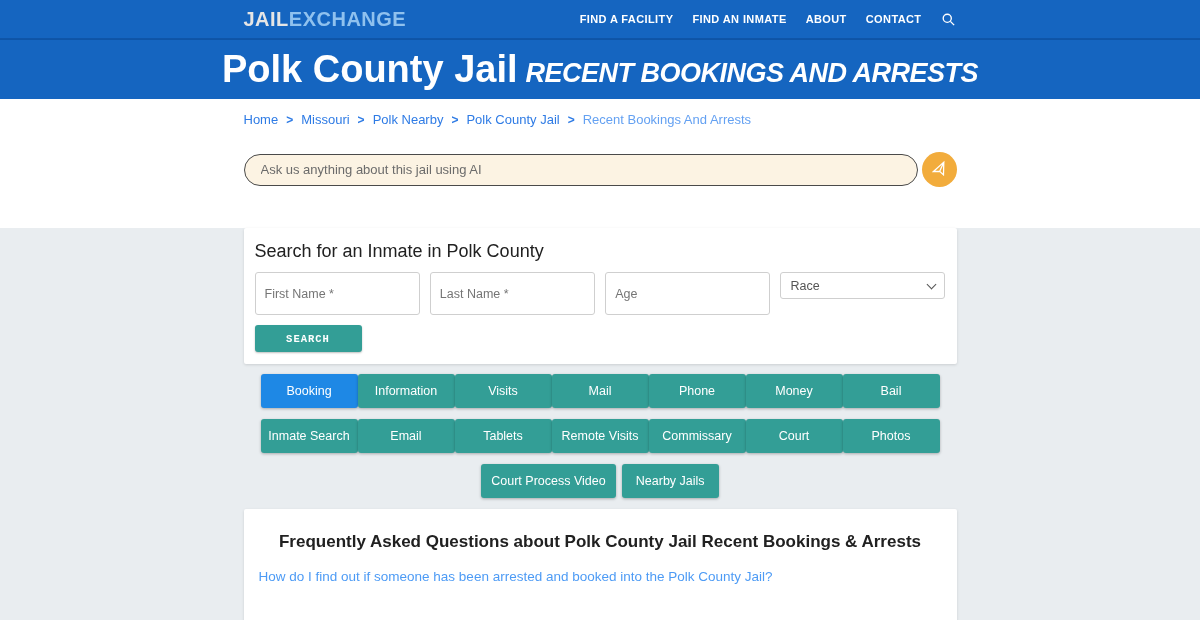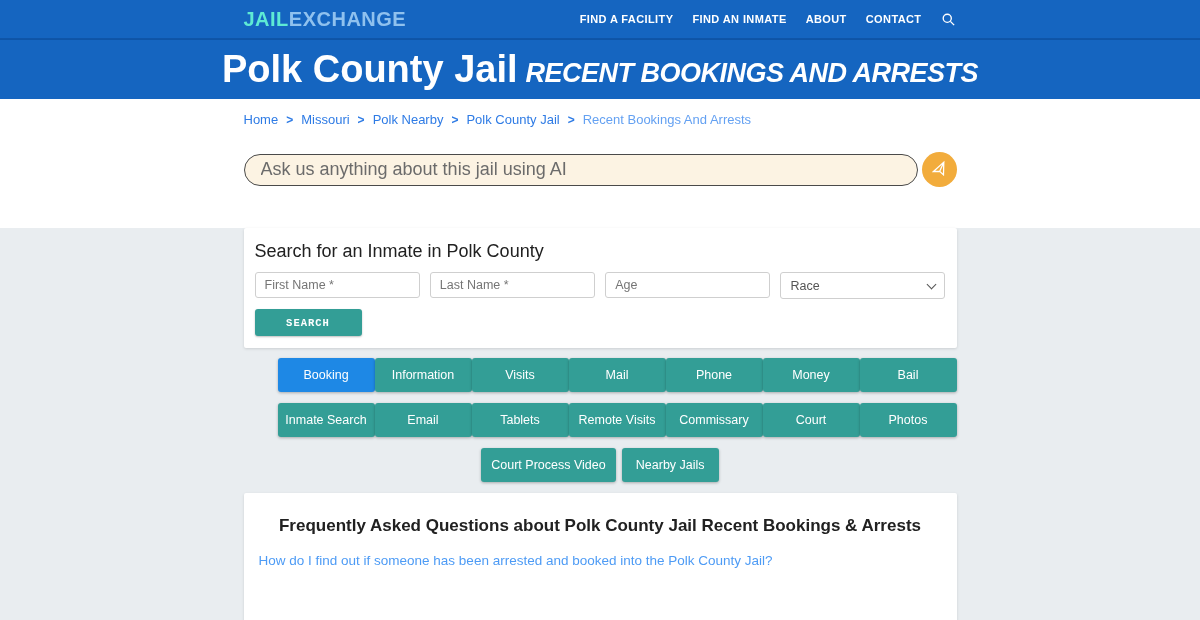--- a/index.html
+++ b/index.html
@@ -5,61 +5,61 @@
   * { margin:0; padding:0; box-sizing:border-box; }
   html,body { width:1200px; height:620px; overflow:hidden; }
   body { font-family:"Liberation Sans", sans-serif; background:#ffffff; }
 
   .container { width:713px; margin:0 auto; }
 
   
   .topbar { height:40px; background:#1565C0; border-bottom:2px solid #0f55a8; }
   .topbar-inner { display:flex; align-items:center; justify-content:space-between; height:100%; }
   .logo { font-size:20px; font-weight:bold; letter-spacing:.5px; cursor:pointer; }
-  .logo .jail { color:#5eead4; }
+  .logo .jail { color:#e5e5e5; }
   .logo .exchange { color:#8fc1ee; }
   .nav { display:flex; align-items:center; gap:19px; }
   .nav a { color:#ffffff; font-size:11px; font-weight:bold; letter-spacing:.4px; text-decoration:none; cursor:pointer; }
   .nav-search { width:16px; height:16px; display:flex; align-items:center; cursor:pointer; }
   .nav-search svg { width:15px; height:15px; stroke:#ffffff; fill:none; stroke-width:2.2; }
 
   
   .banner { height:59px; background:#1565C0; display:flex; align-items:center; justify-content:center; box-shadow:0 1px 2px rgba(0,0,0,.2); }
   .banner h1 { color:#ffffff; font-size:38px; font-weight:bold; white-space:nowrap; }
   .banner .subtitle { font-size:27px; font-style:italic; font-weight:600; letter-spacing:-.5px; margin-left:8px; }
 
   
   .white-strip { background:#ffffff; padding:13px 0 16px; }
   .breadcrumb { font-size:13px; display:flex; align-items:flex-end; gap:8px; }
   .breadcrumb a { color:#2e7be5; text-decoration:none; cursor:pointer; }
   .breadcrumb a.current { color:#64a1f2; }
   .breadcrumb .sep { color:#2e7be5; font-size:12px; font-weight:bold; }
   .ai-row { margin-top:25px; display:flex; align-items:center; }
-  .ai-input { flex:1; height:32px; border:1.5px solid #4a4a4a; border-radius:16px; background:#fcf3e3; padding:0 16px; font-size:18px; color:#0f766e; outline:none; font-family:"Liberation Sans", sans-serif; }
+  .ai-input { flex:1; height:32px; border:1.5px solid #4a4a4a; border-radius:16px; background:#fcf3e3; padding:0 16px; font-size:13px; color:#0f766e; outline:none; font-family:"Liberation Sans", sans-serif; }
   .ai-input::placeholder { color:#6b6b6b; }
   .ai-send { width:35px; height:35px; margin-left:4px; border:none; border-radius:50%; background:#f2ac3c; display:flex; align-items:center; justify-content:center; cursor:pointer; flex-shrink:0; }
   .ai-send svg { width:17px; height:17px; fill:none; stroke:#ffffff; stroke-width:1.8; transform:rotate(-18deg); }
 
   
   .gray { background:#e9edf0; height:415px; }
   .card { background:#ffffff; box-shadow:0 1px 3px rgba(0,0,0,.13); border-radius:2px; }
 
   .search-card { margin-top:25px; padding:12px 11px; }
   .search-card h2 { font-size:18px; color:#212121; font-weight:normal; line-height:22px; }
   .fields { display:flex; justify-content:space-between; margin-top:10px; }
-  .fields .field { width:165px; height:26px; border:1px solid #cfcfcf; border-radius:3px; padding:0 9px; font-size:12.5px; color:#444; background:#fff; outline:none; font-family:"Liberation Sans", sans-serif; }
+  .fields .field { width:165px; height:43px; border:1px solid #cfcfcf; border-radius:3px; padding:0 9px; font-size:12.5px; color:#444; background:#fff; outline:none; font-family:"Liberation Sans", sans-serif; }
   .fields .field::placeholder { color:#757575; }
   .select-wrap { position:relative; width:165px; }
   .select-wrap select { width:100%; height:27px; border:1px solid #cfcfcf; border-radius:3px; padding:0 9px; font-size:12.5px; color:#555; background:#fff; appearance:none; -webkit-appearance:none; outline:none; font-family:"Liberation Sans", sans-serif; cursor:pointer; }
   .select-wrap .chev { position:absolute; right:10px; top:9px; width:7px; height:7px; border-right:1.5px solid #555; border-bottom:1.5px solid #555; transform:rotate(45deg); pointer-events:none; }
   .search-btn { margin-top:10px; width:107px; height:27px; background:#339e96; color:#ffffff; border:none; border-radius:3px; font-size:10.5px; font-weight:bold; letter-spacing:1px; cursor:pointer; box-shadow:0 1px 2px rgba(0,0,0,.25); font-family:Liberation Mono, monospace; }
 
   
   .svc-rows { margin-top:10px; }
-  .svc-row { display:flex; justify-content:flex-end; margin-bottom:11px; }
+  .svc-row { display:flex; justify-content:center; margin-bottom:11px; }
   .svc-row.center { justify-content:center; gap:6px; }
   .svc { width:97px; height:34px; background:#339e96; color:#ffffff; border:none; border-radius:3px; font-size:12.5px; cursor:pointer; box-shadow:0 1px 3px rgba(0,0,0,.28); font-family:"Liberation Sans", sans-serif; padding:0 4px; }
   .svc.active { background:#1e88e5; }
 
   
   .faq-card { margin-top:10px; padding:23px 15px 20px; min-height:150px; }
   .faq-card h3 { font-size:17px; color:#212121; font-weight:bold;text-align:center; }
   .faq-links { margin-top:17px; }
   .faq-links a { display:block; color:#4d9bf5; font-size:13.5px; text-decoration:none; cursor:pointer; margin-bottom:13px; }
 </style>

